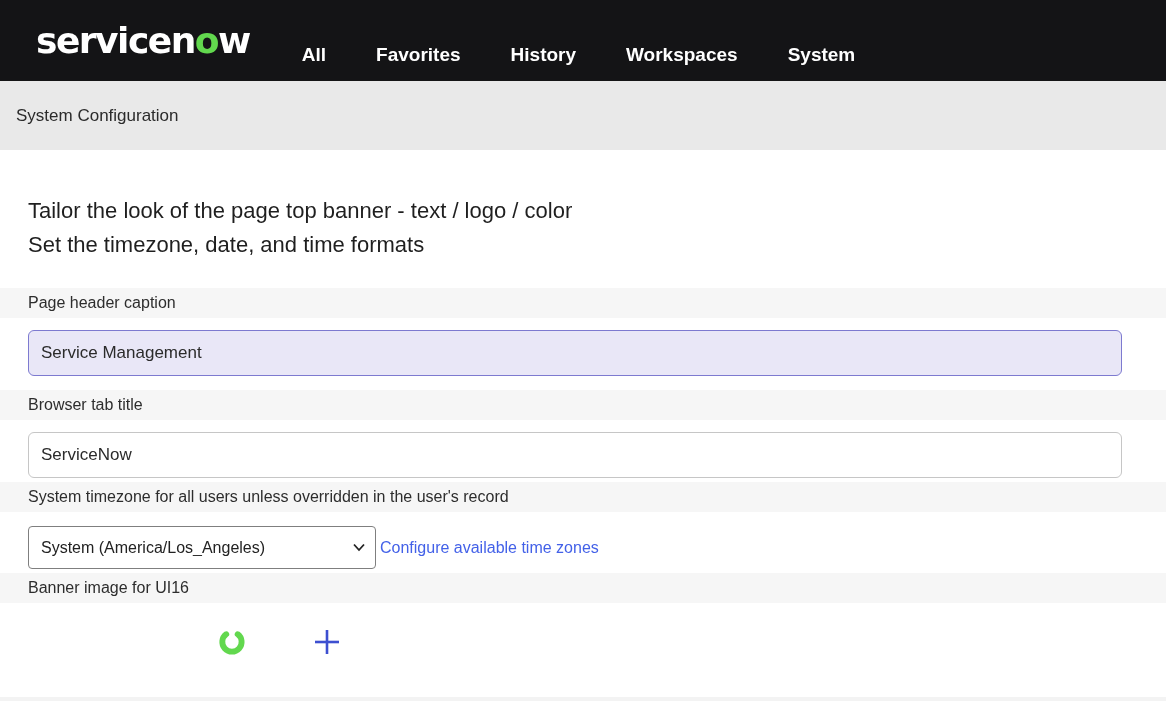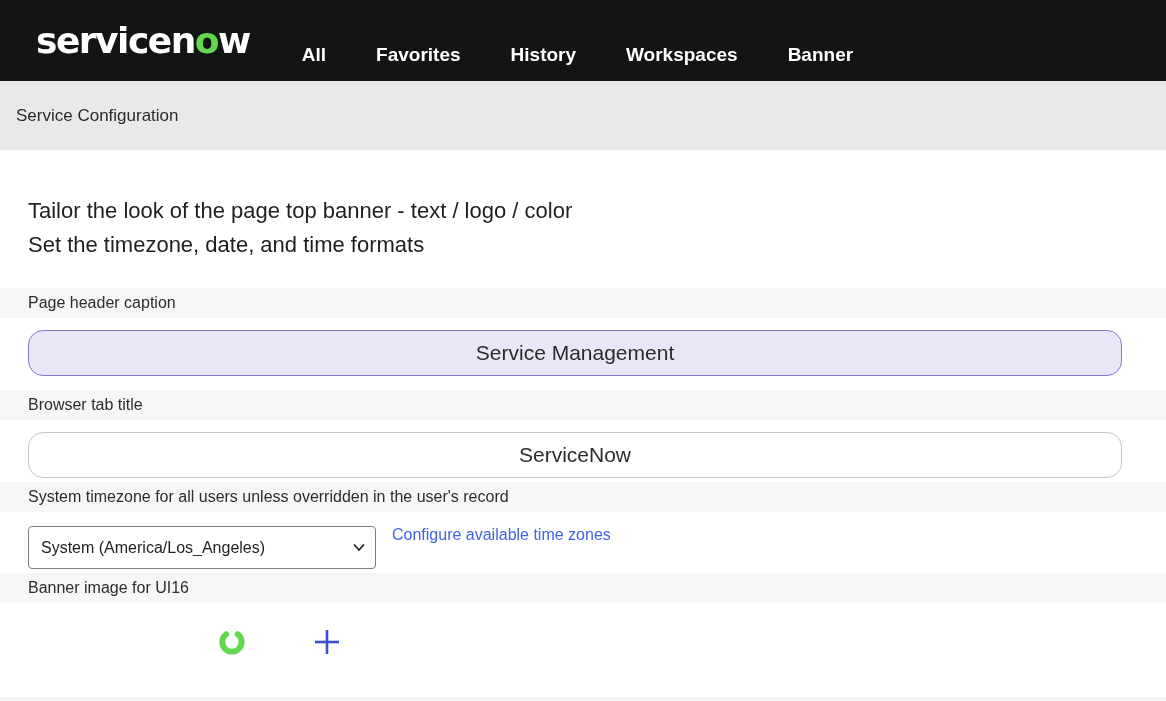--- a/index.html
+++ b/index.html
@@ -72,42 +72,42 @@
   .row-gap-lg { margin-top: 26px; }
   .row-gap-md { margin-top: 14px; }
   .row-gap-sm { margin-top: 4px; }
 
   .field-wrap {
     margin: 12px 44px 0 28px;
   }
   .text-input {
     width: 100%;
     height: 46px;
-    border-radius: 15px;
-    font-size: 21px;
+    border-radius: 6px;
+    font-size: 17px;
     padding: 0 12px;
     color: #2b2b2b;
     font-family: "Liberation Sans", sans-serif;
     outline: none;
     display: block;
-    text-align: center;
   }
   .text-input.highlighted {
     background: #e9e7f7;
     border: 1.5px solid #7d7ad0;
   }
   .text-input.plain {
     background: #ffffff;
     border: 1px solid #c6c6c6;
   }
 
   .timezone-row {
     display: flex;
+    align-items: center;
     margin: 14px 0 0 28px;
-    gap: 16px;
+    gap: 4px;
   }
   .select-wrap { position: relative; }
   .tz-select {
     appearance: none;
     -webkit-appearance: none;
     width: 348px;
     height: 43px;
     background: #ffffff;
     border: 1px solid #7f7f7f;
     border-radius: 4px;
@@ -157,26 +157,26 @@
 </head>
 <body>
 
 <header class="top-header">
   <div class="logo"><span>servicen</span><span class="green-o">o</span><span>w</span></div>
   <nav class="main-nav">
     <span class="nav-item">All</span>
     <span class="nav-item">Favorites</span>
     <span class="nav-item">History</span>
     <span class="nav-item">Workspaces</span>
-    <span class="nav-item">Banner</span>
+    <span class="nav-item">System</span>
   </nav>
 </header>
 
 <div class="breadcrumb-bar">
-  <span>Service Configuration</span>
+  <span>System Configuration</span>
 </div>
 
 <main>
 
   <div class="intro">
     <div>Tailor the look of the page top banner - text / logo / color</div>
     <div>Set the timezone, date, and time formats</div>
   </div>
 
   <div class="label-row row-gap-lg">Page header caption</div>

